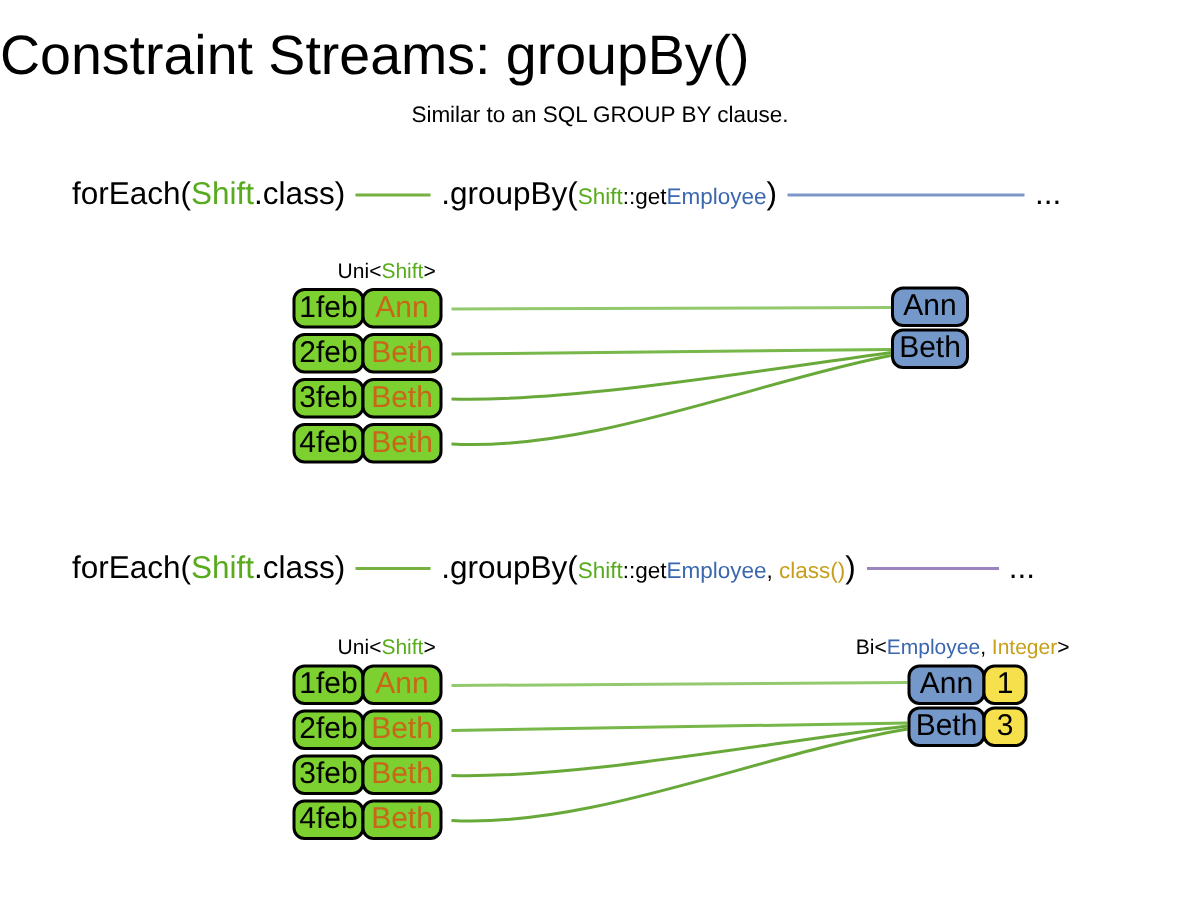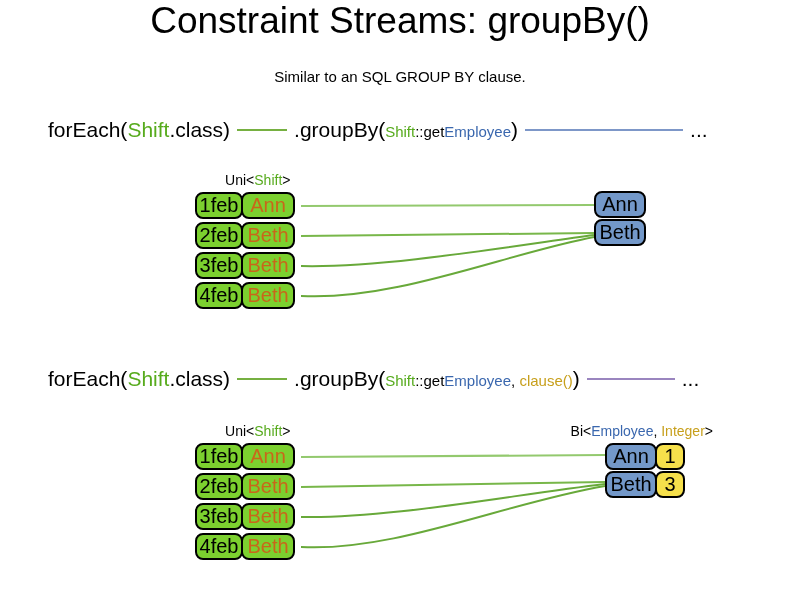--- a/index.html
+++ b/index.html
@@ -1,22 +1,22 @@
 <!DOCTYPE html>
 <html style="--shift-green: #57AB1D; --employee-blue: #3A67AE; --integer-gold: #C79F1B; --name-orange: #C9661A; --box-green: #7CD02F; --box-blue: #7398C9; --box-yellow: #F6E04B; --wire-green: #76B041; --wire-blue: #7D97C8; --wire-purple: #9A85BF; --line-light: #93C96E; --line-mid: #78B74A; --line-dark: #68A93A;"><head>
 <meta charset="utf-8">
 <style>
   html,body{margin:0;padding:0;background:#fff;}
   .slide{
     position:relative;width:800px;height:600px;background:#ffffff;overflow:hidden;
     font-family:"Liberation Sans",sans-serif;color:#000;
   }
   .title{
-    position:absolute;top:0;left:0;width:800px;margin:0;
-    font-size:37px;font-weight:400;text-align:center;letter-spacing:0;
+    position:absolute;top:16px;left:0;width:800px;margin:0;
+    font-size:37px;font-weight:400;text-align:left;letter-spacing:0;
   }
   .subtitle{
     position:absolute;top:68px;left:0;width:800px;
     font-size:15px;text-align:center;
   }
   .code-row{
     position:absolute;display:flex;align-items:baseline;white-space:pre;
   }
   .code-row .big{font-size:21px;text-align:right;}
   .code-row .small{font-size:15px;}
@@ -118,21 +118,21 @@
   <div class="code-row" style="left:48px;top:367px;">
     <span class="big">forEach(</span>
     <span class="big tok-green">Shift</span>
     <span class="big">.class)</span>
     <span class="wire wire-green"></span>
     <span class="big">.groupBy(</span>
     <span class="small tok-green">Shift</span>
     <span class="small">::get</span>
     <span class="small tok-blue">Employee</span>
     <span class="small">, </span>
-    <span class="small tok-gold">clause()</span>
+    <span class="small tok-gold">class()</span>
     <span class="big">)</span>
     <span class="wire wire-purple"></span>
     <span class="big">...</span>
   </div>
 
   <div class="type-label" style="left:180px;top:407px;width:140px;">
     <span>Uni&lt;</span><span class="tok-green">Shift</span><span>&gt;</span>
   </div>
   <div class="type-label" style="left:534px;top:407px;width:200px;">
     <span>Bi&lt;</span><span class="tok-blue">Employee</span><span>, </span><span class="tok-gold">Integer</span><span>&gt;</span>

